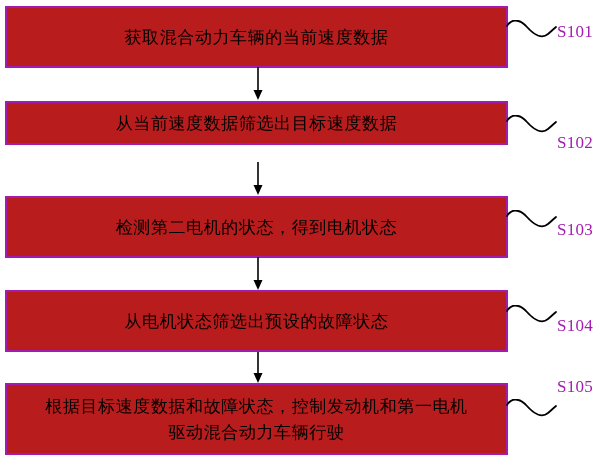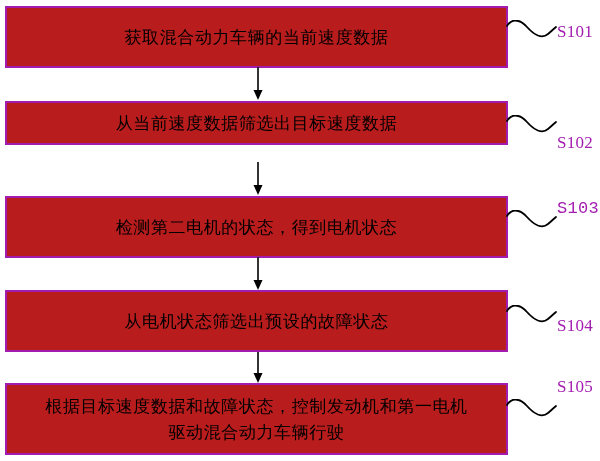--- a/index.html
+++ b/index.html
@@ -79,21 +79,21 @@
     position: absolute;
     left: 557px;
     font-family: "Liberation Serif", "DejaVu Serif", serif;
     font-size: 17px;
     color: #a21caf;
     white-space: nowrap;
     letter-spacing: 0.3px;
   }
   .lb-1 { top: 22px;  }
   .lb-2 { top: 133px; }
-  .lb-3 { top: 199px; font-family: Liberation Mono, monospace; }
+  .lb-3 { top: 220px; }
   .lb-4 { top: 316px; }
   .lb-5 { top: 377px; }
 </style>
 </head>
 <body>
 
 <div id="flowchart">
 
   <div class="step step-1">
     <div class="step-text">获取混合动力车辆的当前速度数据</div>

